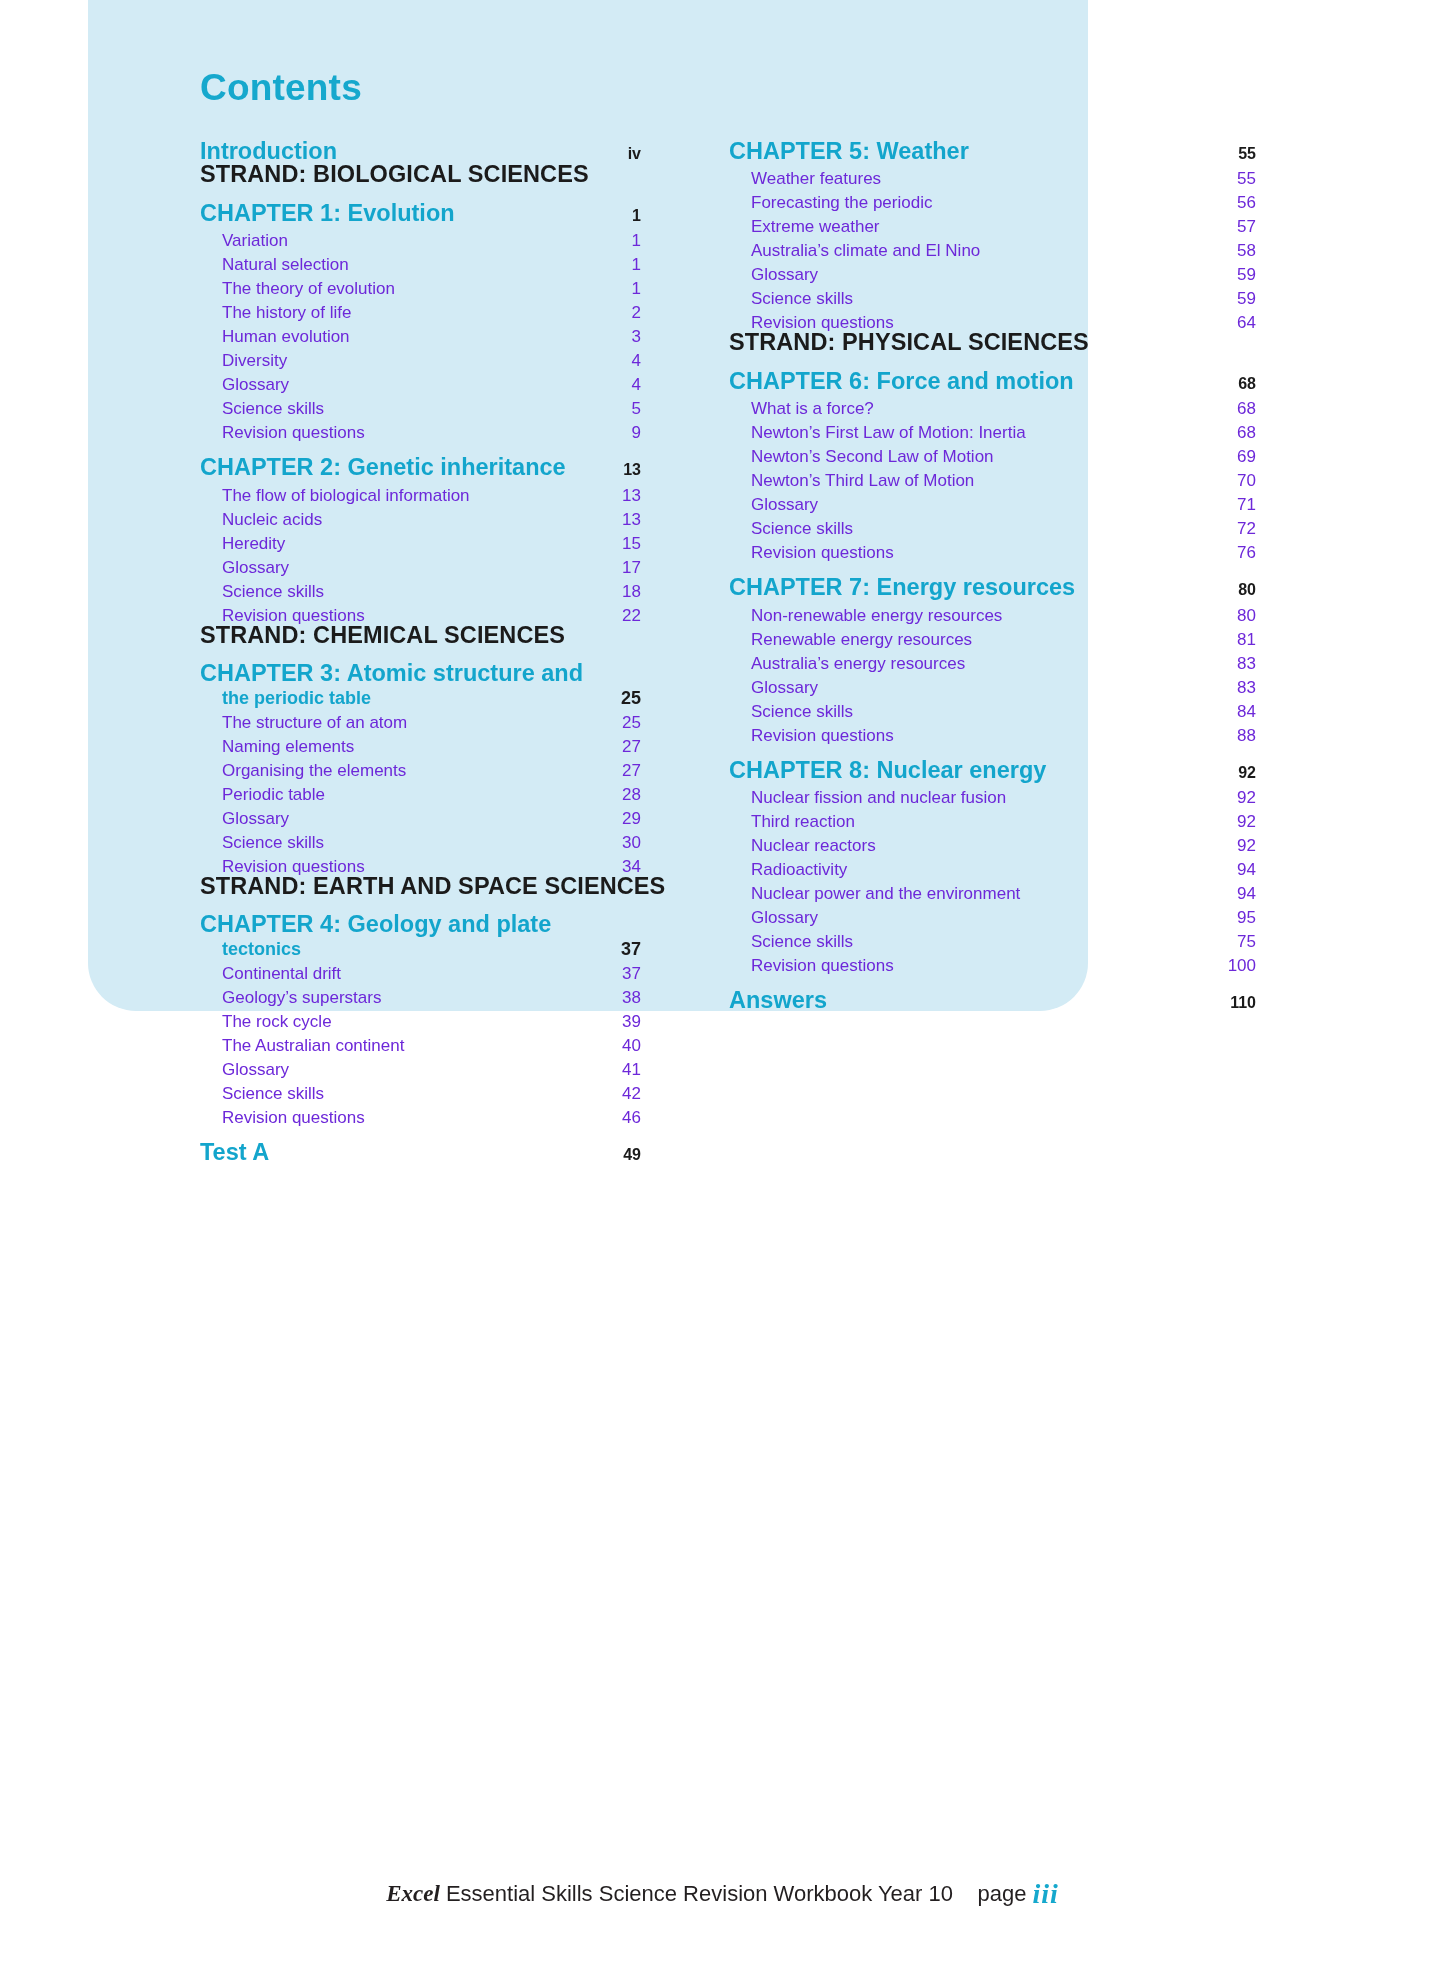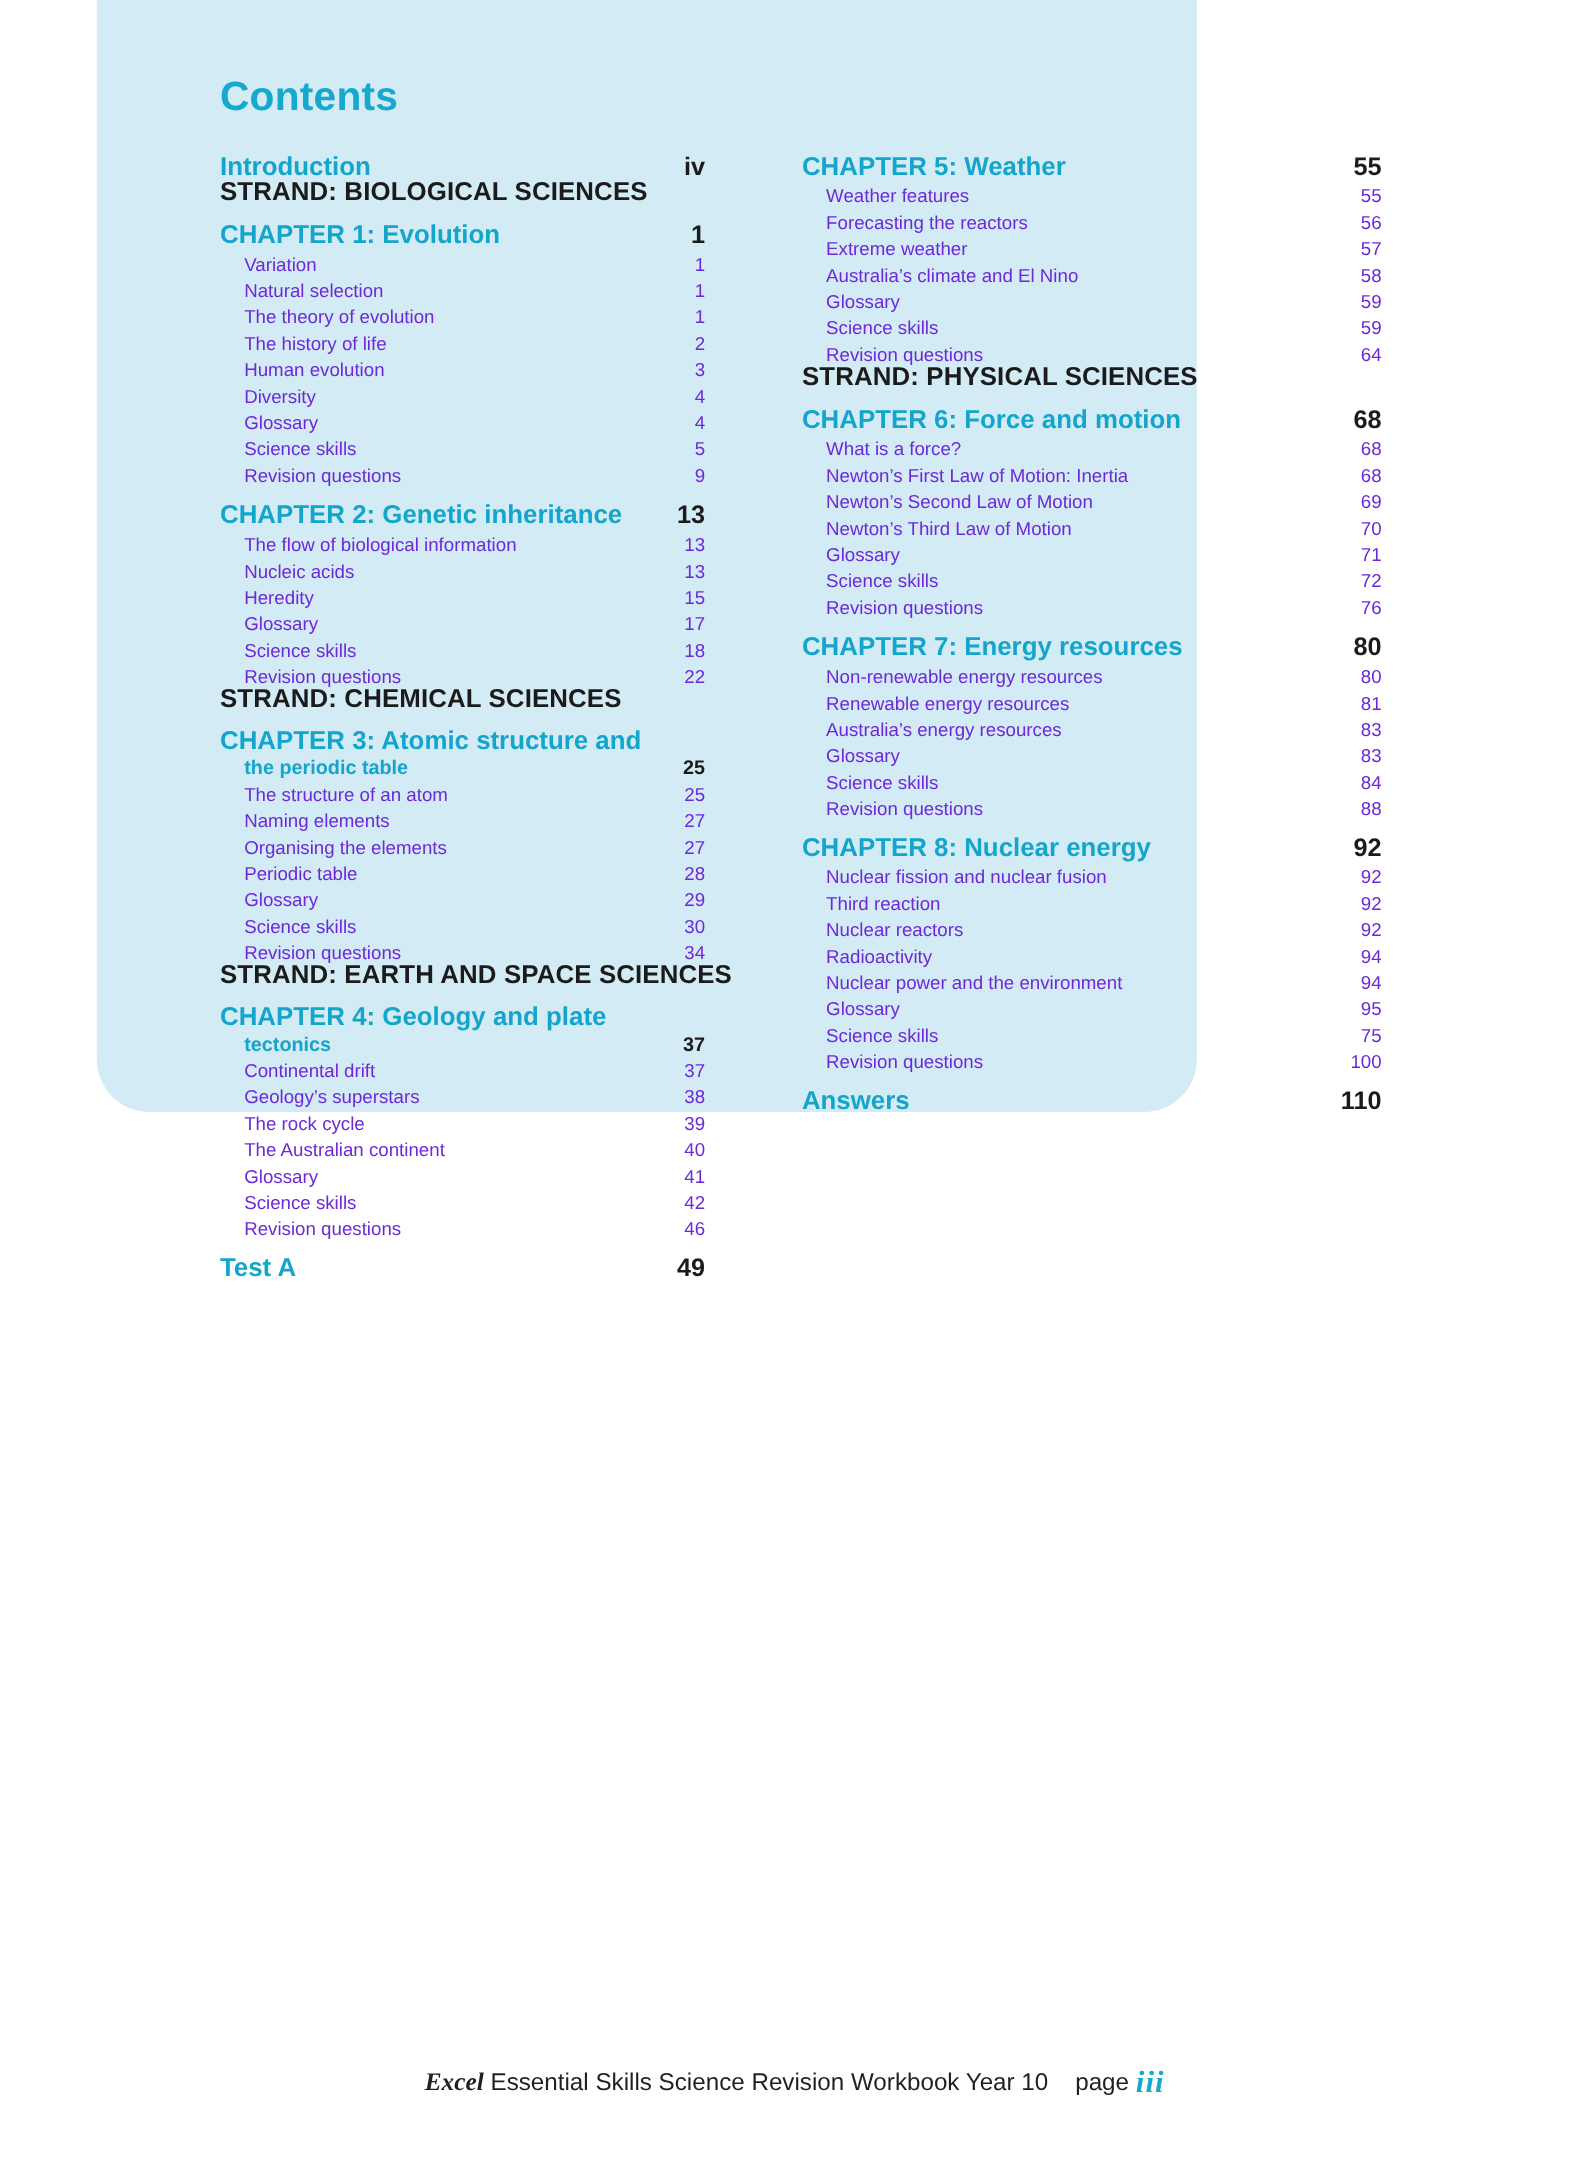--- a/index.html
+++ b/index.html
@@ -64,21 +64,21 @@
   }
 
   
   .entry-major {
     font-size: 23.5px;
     font-weight: bold;
     color: #13a5cc;
     margin-top: 15px;
     margin-bottom: 0px;
   }
-  .entry-major .num { color: #1b1b1b; font-weight: bold; font-size: 23px;}
+  .entry-major .num { color: #1b1b1b; font-weight: bold; font-size: 16px;}
 
   
   .entry-major-cont {
     font-size: 18px;
     font-weight: bold;
     color: #13a5cc;
     margin-top: 3px;
     padding-left: 22px;
   }
   .entry-major-cont .num { color: #1b1b1b; font-weight: bold; }
@@ -302,21 +302,21 @@
       <div class="col right" id="col-right">
           <div class="row entry-major">
             <span class="label">CHAPTER 5: Weather</span>
             <span class="num">55</span>
           </div>
           <div class="row entry-sub">
             <span class="label">Weather features</span>
             <span class="num">55</span>
           </div>
           <div class="row entry-sub">
-            <span class="label">Forecasting the reactors</span>
+            <span class="label">Forecasting the periodic</span>
             <span class="num">56</span>
           </div>
           <div class="row entry-sub">
             <span class="label">Extreme weather</span>
             <span class="num">57</span>
           </div>
           <div class="row entry-sub">
             <span class="label">Australia’s climate and El Nino</span>
             <span class="num">58</span>
           </div>

